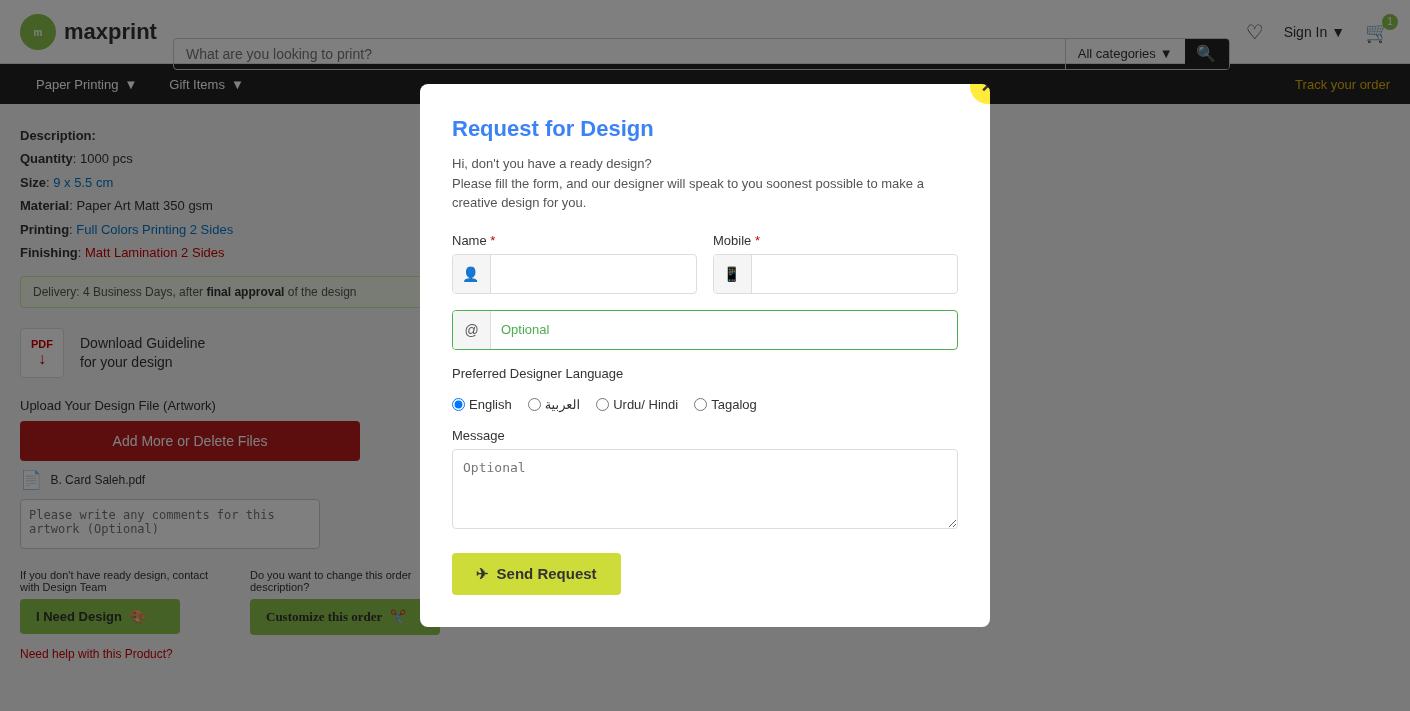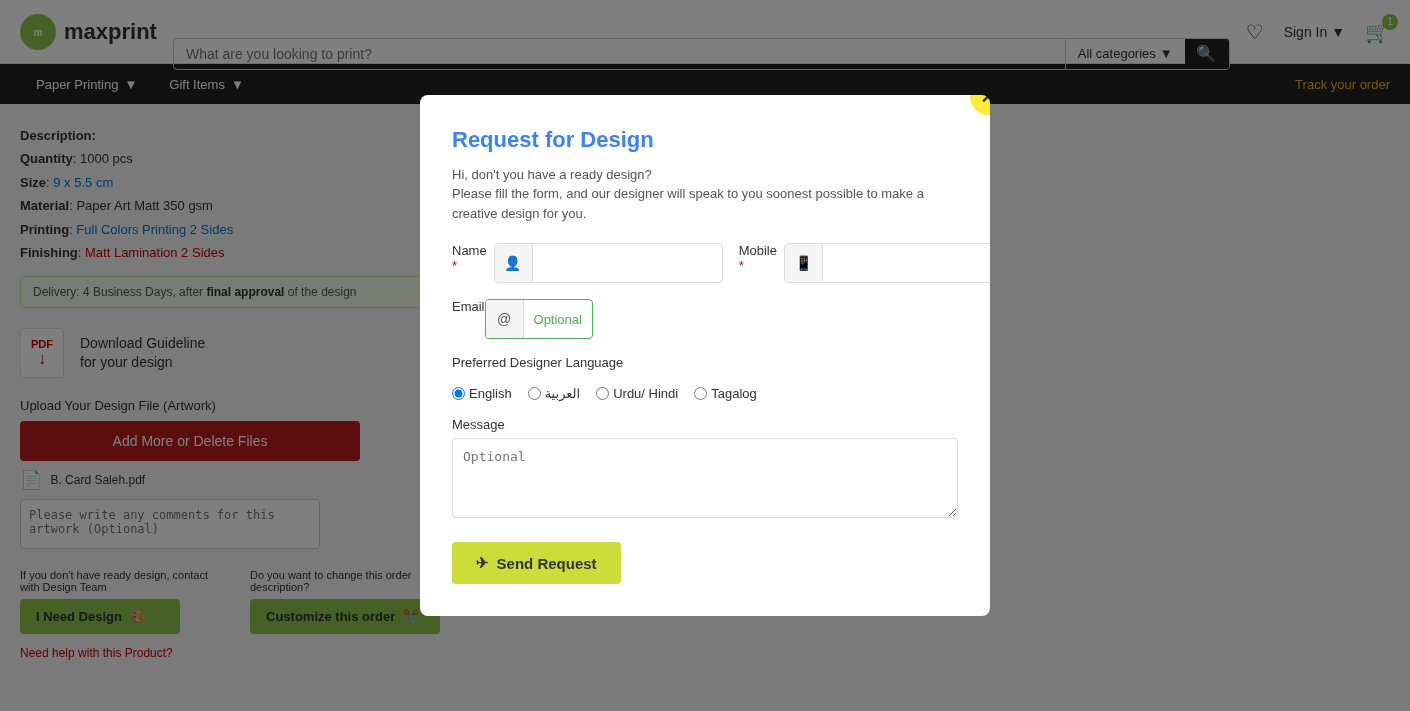--- a/index.html
+++ b/index.html
@@ -247,20 +247,21 @@
       border: none;
       border-radius: 4px;
       padding: 10px 16px;
       font-size: 13px;
       cursor: pointer;
       display: flex;
       align-items: center;
       gap: 8px;
       width: 190px;
       font-weight: bold;
+      font-family: Liberation Serif, serif;
     }
     .need-help {
       font-size: 12px;
       color: #cc0000;
       margin-top: 12px;
     }
 
     
     .right-panel {
       flex: 1;
@@ -342,21 +343,21 @@
       margin-bottom: 20px;
     }
     .form-row {
       display: flex;
       gap: 16px;
       margin-bottom: 16px;
     }
     .form-group {
       flex: 1;
       display: flex;
-      flex-direction: row;
+      flex-direction: column;
     }
     .form-label {
       font-size: 13px;
       color: #333;
       margin-bottom: 6px;
       font-weight: 500;
     }
     .required { color: #cc0000; }
     .input-wrapper {
       display: flex;
@@ -624,21 +625,20 @@
           <span class="required"> *</span>
         </label>
         <div class="input-wrapper">
           <div class="input-icon">📱</div>
           <input type="text" style="">
         </div>
       </div>
     </div>
 
     <div class="form-group" style="margin-bottom:16px;">
-      <label class="form-label">Email</label>
       <div class="input-wrapper email-wrapper">
         <div class="input-icon">@</div>
         <span class="email-input-placeholder">Optional</span>
         <input type="email" style="position: absolute; opacity: 0; width: 0px;">
       </div>
     </div>
 
     <div class="preferred-language">
       <div class="lang-title">Preferred Designer Language</div>
       <div class="radio-group">

